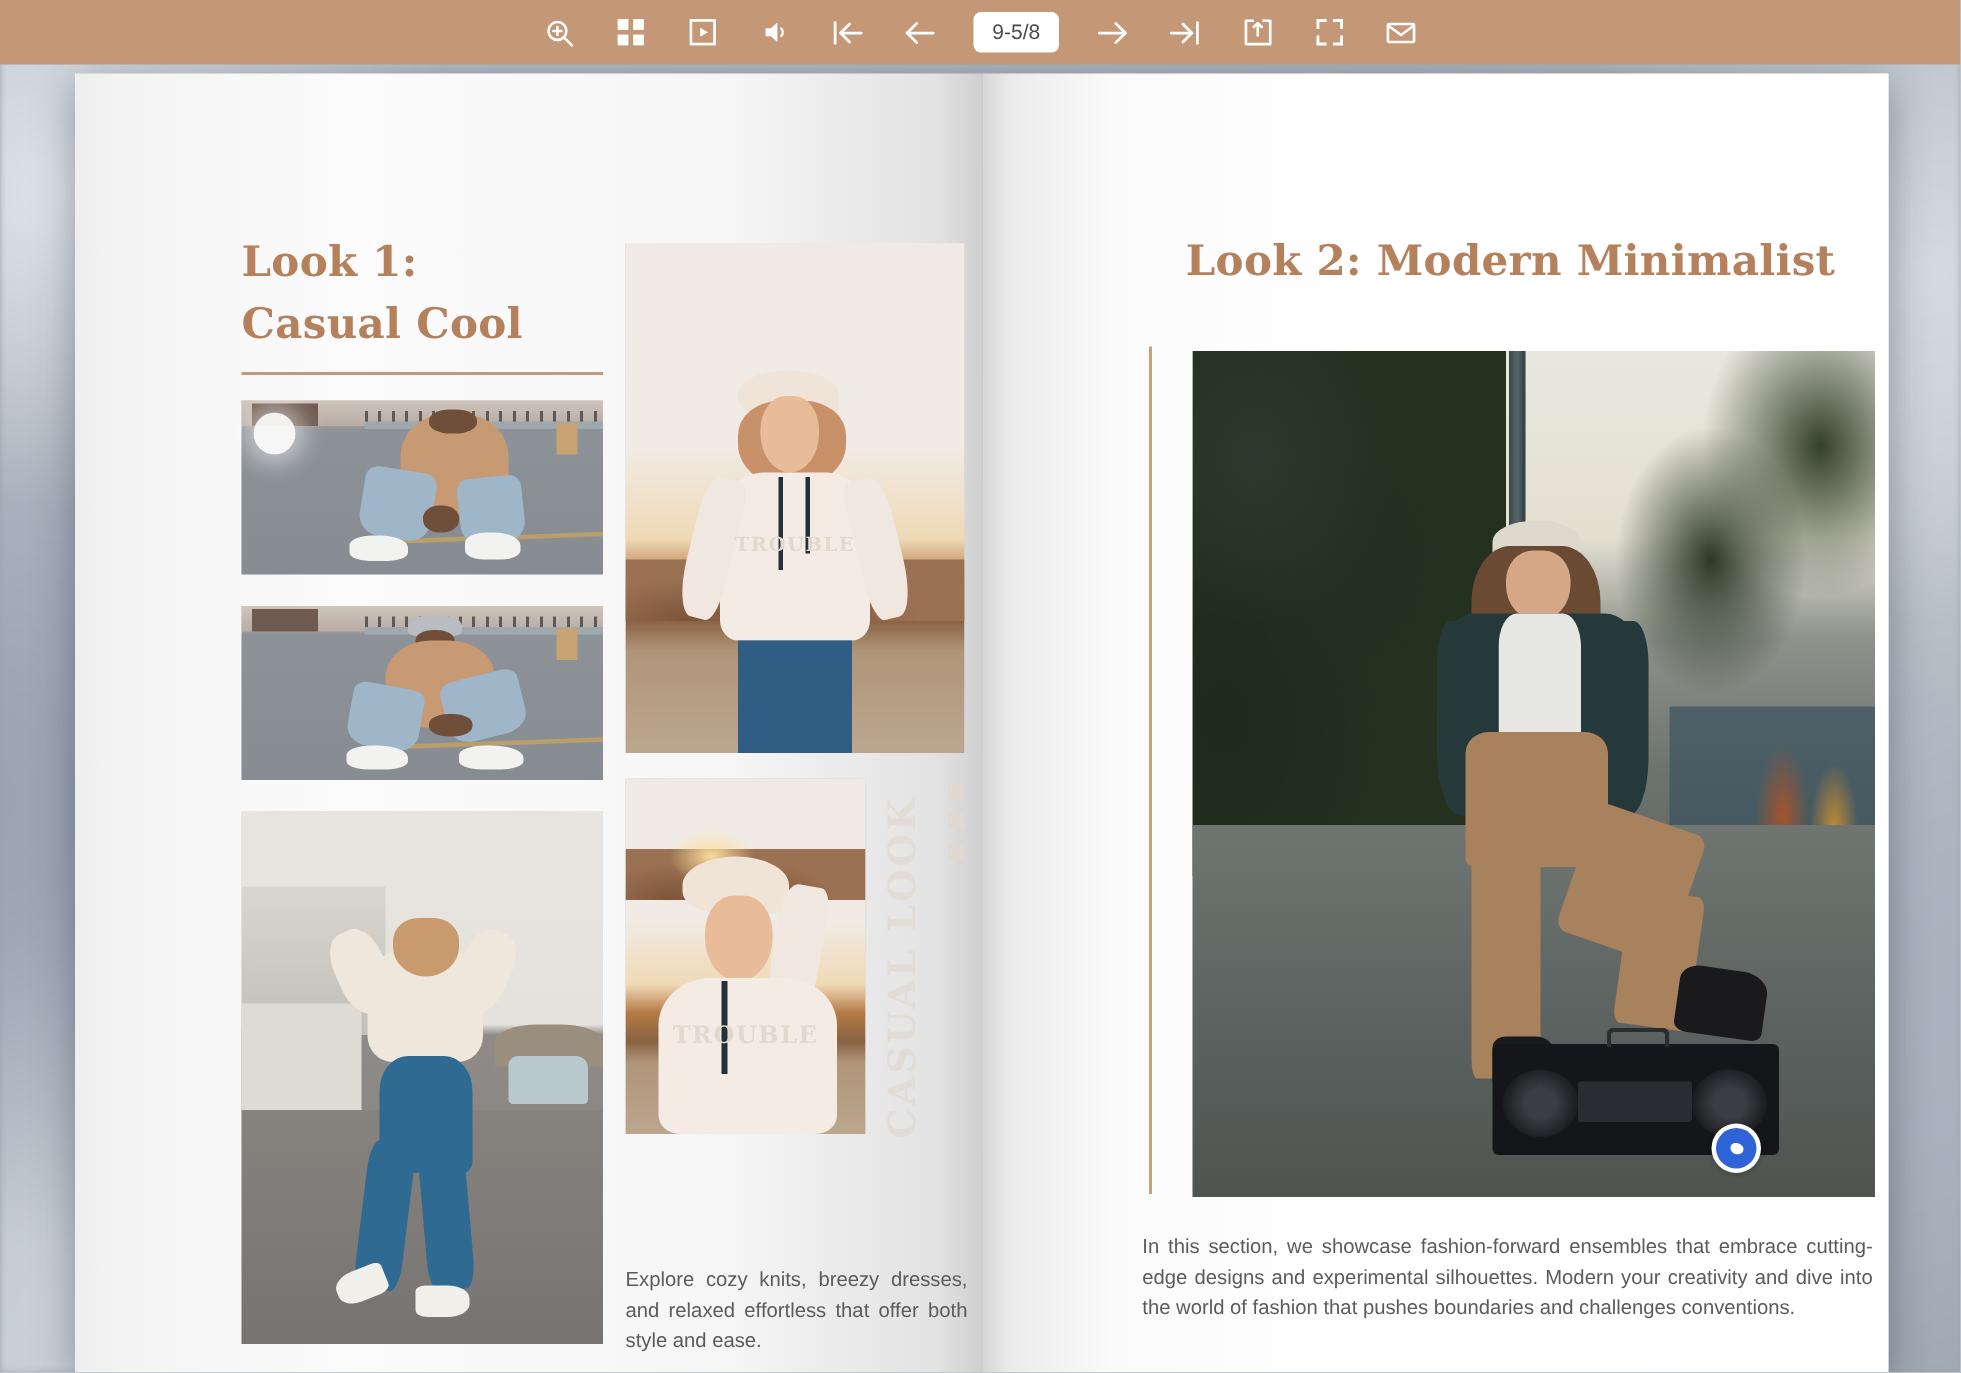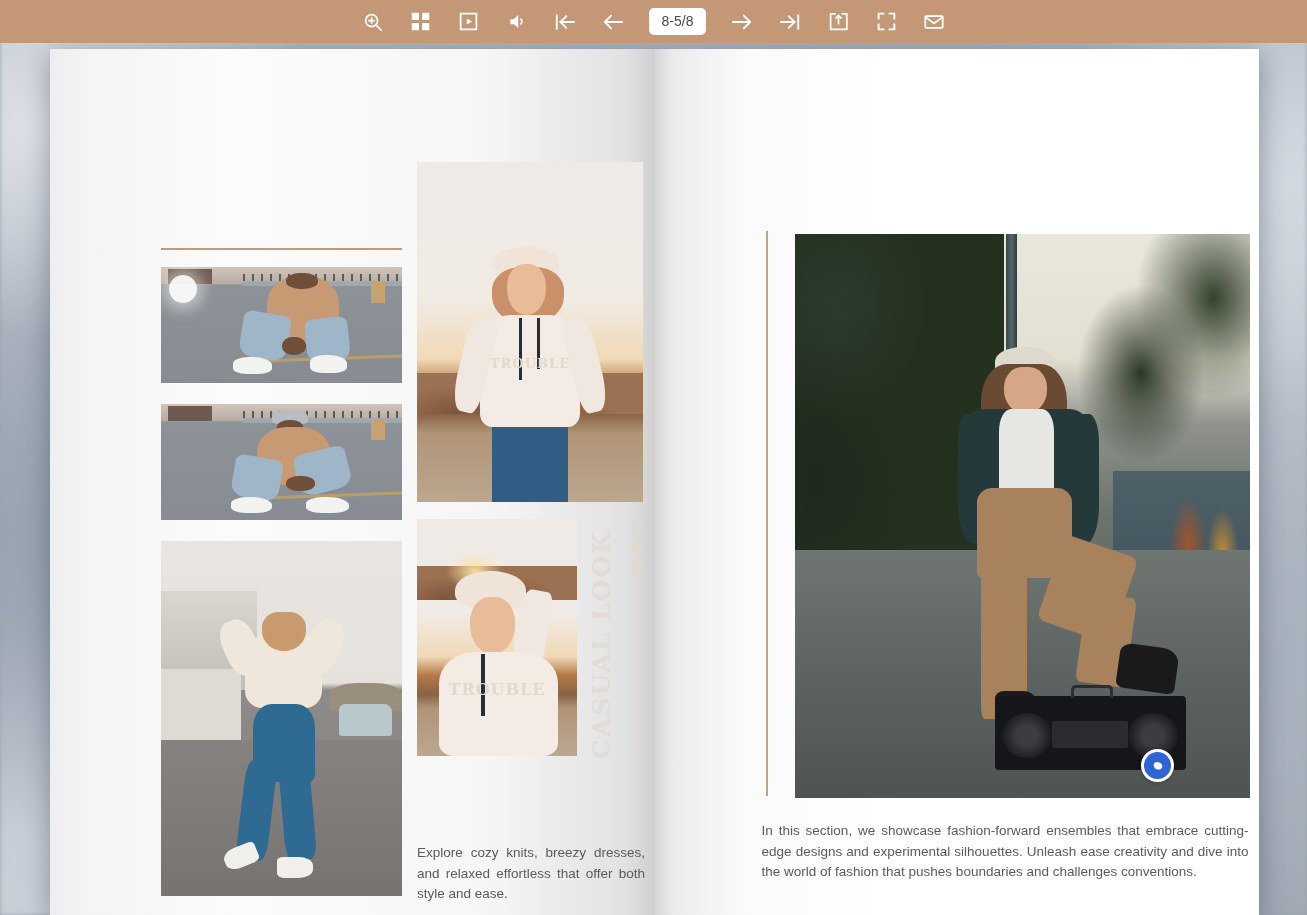--- a/index.html
+++ b/index.html
@@ -396,21 +396,21 @@
       </svg>
     </div>
 
     <div class="tb-btn" title="Previous page">
       <svg width="24" height="22" viewBox="0 0 26 24" fill="none" stroke="#fff" stroke-width="2" stroke-linecap="round" stroke-linejoin="round">
         <line x1="23" y1="12" x2="4" y2="12"></line>
         <polyline points="11,5 4,12 11,19"></polyline>
       </svg>
     </div>
 
-    <div id="page-indicator">8-5/8</div>
+    <div id="page-indicator">9-5/8</div>
 
     <div class="tb-btn" title="Next page">
       <svg width="24" height="22" viewBox="0 0 26 24" fill="none" stroke="#fff" stroke-width="2" stroke-linecap="round" stroke-linejoin="round">
         <line x1="3" y1="12" x2="22" y2="12"></line>
         <polyline points="15,5 22,12 15,19"></polyline>
       </svg>
     </div>
 
     <div class="tb-btn" title="Last page">
       <svg width="24" height="22" viewBox="0 0 26 24" fill="none" stroke="#fff" stroke-width="2" stroke-linecap="round" stroke-linejoin="round">
@@ -443,20 +443,24 @@
         <polyline points="2.5,6.5 12,13.5 21.5,6.5"></polyline>
       </svg>
     </div>
   </div>
 
   <div id="spread">
 
     <div class="page" id="page-left">
       <div id="left-inner">
 
+        <div id="look1-title">
+          <div>Look 1:</div>
+          <div>Casual Cool</div>
+        </div>
         <div id="look1-rule"></div>
 
         <div class="photo" id="lp-photo1">
           <div class="ph-inner scene-street">
             <div class="sky"></div>
               <div class="wall"></div>
               <div class="rail"></div>
             <div class="water"></div>
               <div class="ground"></div>
               <div class="lane"></div>
@@ -549,20 +553,21 @@
         </div>
         <div id="vline-deco"></div>
 
         <div class="body-text" id="lp-para2">Explore cozy knits, breezy dresses, and relaxed effortless that offer both style and ease.</div>
       </div>
     </div>
 
     <div class="page" id="page-right">
       <div id="right-inner">
 
+        <div id="look2-title">Look 2: Modern Minimalist</div>
         <div id="rp-accent-line"></div>
 
         <div class="photo" id="rp-photo">
           <div class="ph-inner scene-alley">
             <div class="treesL"></div>
             <div class="treesR"></div>
             <div class="wallR"></div>
             <div class="road"></div>
             <div class="pole"></div>
 
@@ -584,21 +589,21 @@
 
             <div class="boombox" style="left:44%; top:82%; width:42%; height:13%;">
               <div class="handle"></div>
               <div class="spk" style="left:4%;"></div>
               <div class="spk" style="right:4%;"></div>
               <div class="deck"></div>
             </div>
           </div>
         </div>
 
-        <div class="body-text" id="rp-para">In this section, we showcase fashion-forward ensembles that embrace cutting-edge designs and experimental silhouettes. Unleash ease creativity and dive into the world of fashion that pushes boundaries and challenges conventions.</div>
+        <div class="body-text" id="rp-para">In this section, we showcase fashion-forward ensembles that embrace cutting-edge designs and experimental silhouettes. Modern your creativity and dive into the world of fashion that pushes boundaries and challenges conventions.</div>
       </div>
     </div>
 
     <div id="spine"></div>
   </div>
 
   <div id="chat-badge" title="Chat">
     <div class="inner">
       <svg width="16" height="16" viewBox="0 0 24 24">
         <path d="M5.5 10.5 C5.5 7 9 5.5 12.5 6.2 C16 6.9 18.5 9.5 18.5 12.2 C18.5 15.5 15 17.8 11 17.2 C8.5 16.8 5.5 14.5 5.5 10.5 Z" fill="#ffffff"></path>

